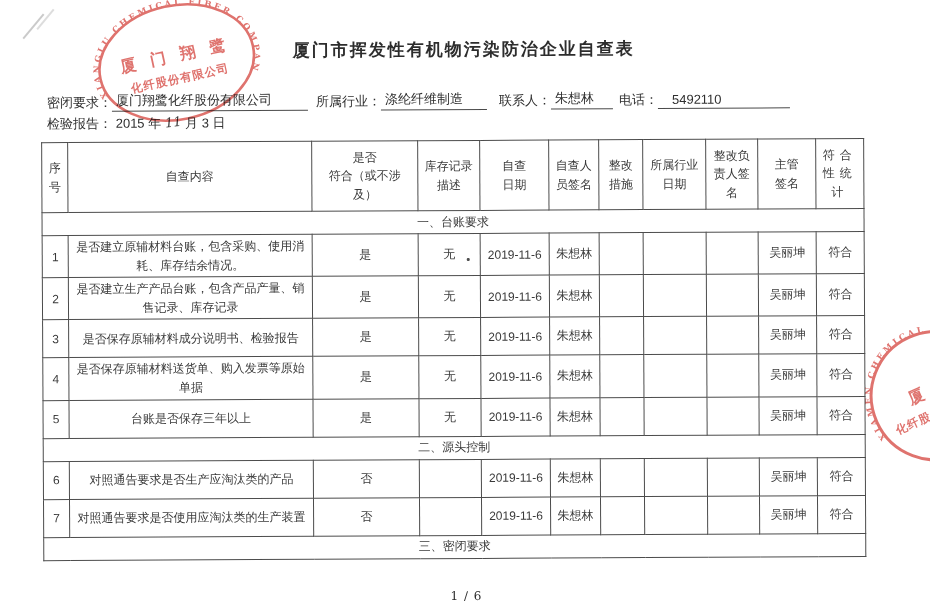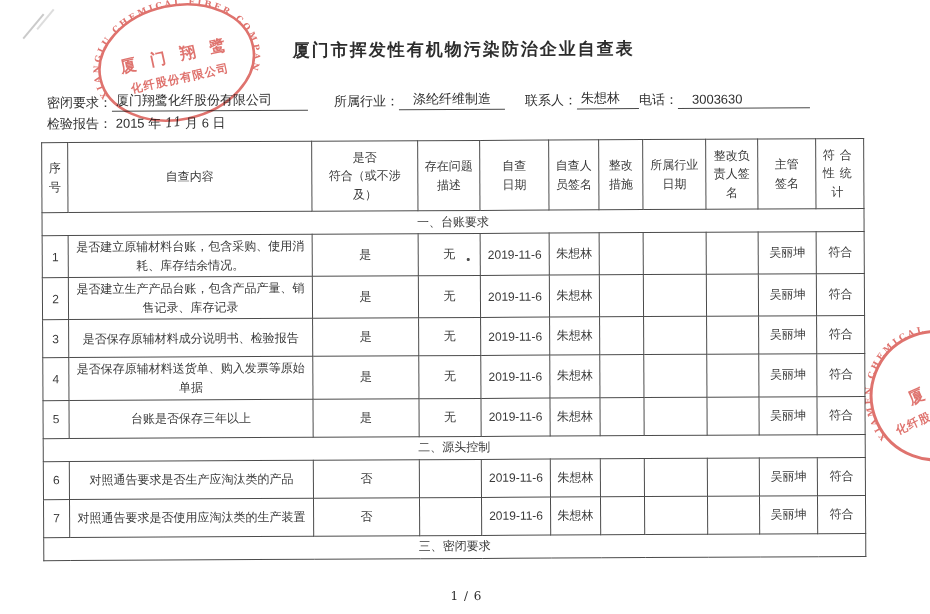--- a/index.html
+++ b/index.html
@@ -26,30 +26,29 @@
     font-size: 13px; color: #2f2f2f; white-space: nowrap;
     display: flex; align-items: flex-end;
   }
   .info-line2 {
     position: absolute; top: 113px; left: 48px;
     font-size: 13px; color: #2f2f2f; white-space: nowrap;
   }
   .u-val {
     display: inline-block;
     border-bottom: 1px solid #4a4a4a;
-    text-align: center;
     padding: 0 4px 1px 4px;
   }
   .u-company { width: 196px; text-align: left; }
   .u-industry { width: 106px; }
   .u-contact { width: 62px; text-align: left; }
   .u-phone { width: 132px; text-align: left; padding-left: 14px; }
-  .lbl-industry { margin-left: 26px; }
-  .lbl-contact { margin-left: 20px; }
-  .lbl-phone { }
+  .lbl-industry { margin-left: 8px; }
+  .lbl-contact { margin-left: 12px; }
+  .lbl-phone { margin-left: 6px; }
   .handwritten {
     display: inline-block;
     font-family: "DejaVu Serif", serif;
     font-style: italic;
     transform: rotate(-6deg) translateY(-1px);
     color: #3c3c3c;
   }
   table.self-check {
     position: absolute; left: 42px; top: 140px;
     width: 822px;
@@ -115,28 +114,28 @@
   <div class="doc-title">厦门市挥发性有机物污染防治企业自查表</div>
 
   <div class="info-line1">
     <span>密闭要求：</span>
       <span class="u-val u-company">厦门翔鹭化纤股份有限公司</span>
       <span class="lbl-industry">所属行业：</span>
       <span class="u-val u-industry">涤纶纤维制造</span>
       <span class="lbl-contact">联系人：</span>
       <span class="u-val u-contact">朱想林</span>
       <span class="lbl-phone">电话：</span>
-      <span class="u-val u-phone">3003630</span>
+      <span class="u-val u-phone">5492110</span>
   </div>
 
   <div class="info-line2">
     <span>检验报告：</span>
     <span>2015 年</span>
     <span class="handwritten">11</span>
-    <span>月 6 日</span>
+    <span>月 3 日</span>
   </div>
 
   <table class="self-check">
     <colgroup>
       <col style="width:26px">
         <col style="width:244px">
         <col style="width:106px">
         <col style="width:62px">
       <col style="width:69px">
         <col style="width:50px">
@@ -147,21 +146,21 @@
         <col style="width:48px">
     </colgroup>
     <thead>
       <tr>
           <th>序
 号</th>
           <th>自查内容</th>
           <th>是否
 符合（或不涉
 及）</th>
-          <th>存在问题
+          <th>库存记录
 描述</th>
           <th>自查
 日期</th>
           <th>自查人
 员签名</th>
           <th>整改
 措施</th>
           <th>所属行业
 日期</th>
           <th>整改负

